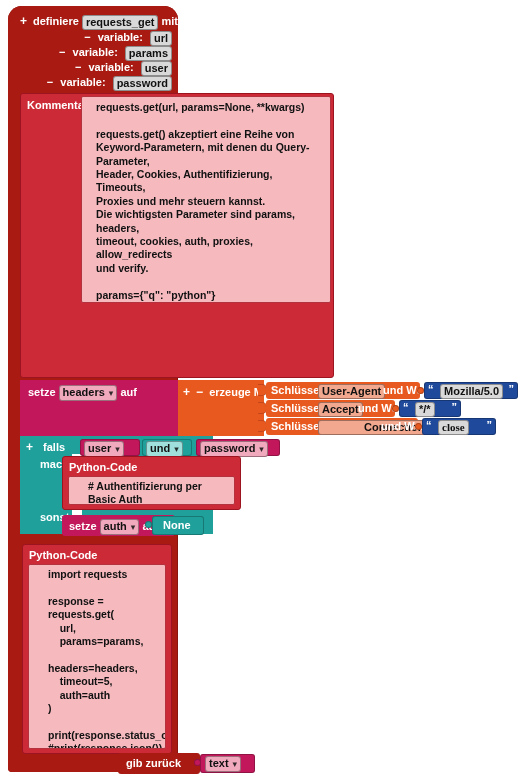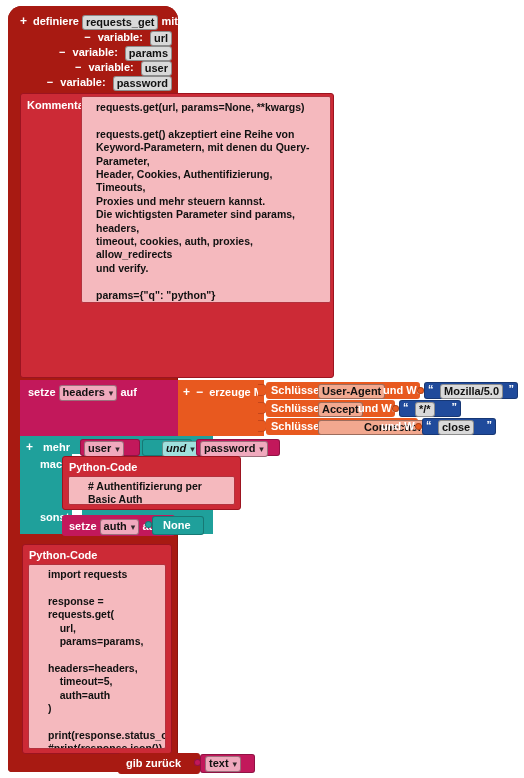--- a/index.html
+++ b/index.html
@@ -89,21 +89,21 @@
   #sonstLbl{position:absolute;left:20px;top:75px;}
   #ifSlot1{position:absolute;left:52px;top:18px;width:10px;height:48px;background:#ffffff;}
   #ifSlot2{position:absolute;left:52px;top:71px;width:10px;height:22px;background:#ffffff;}
 
   
   .getBlk{position:absolute;height:17px;background:#C2185B;border-radius:3px;
     box-shadow:inset 0 0 0 1px rgba(0,0,0,.25);}
   .getBlk .field{position:absolute;left:4px;top:2px;}
   .andBlk{position:absolute;height:17px;background:#1FA09B;border-radius:3px;
     box-shadow:inset 0 0 0 1px rgba(0,0,0,.25);}
-  .andBlk .field{position:absolute;left:20px;top:2px;background:#9fe0dd;font-style:italic;}
+  .andBlk .field{position:absolute;left:4px;top:2px;background:#9fe0dd;}
 
   
   .pyBlk{position:absolute;background:#CC2A36;border:1px solid #9c1420;border-radius:3px;}
   .pyHead{position:absolute;left:6px;top:4px;}
   .pyBody{
     position:absolute;background:#F5B9BE;color:#111;border:1px solid #b3323e;
     border-radius:2px;font-size:10.5px;font-weight:bold;line-height:13.4px;
     white-space:pre-wrap;padding:3px 19px;box-sizing:border-box;overflow:hidden;
     font-family:"Liberation Sans","DejaVu Sans",sans-serif;
   }
@@ -228,28 +228,28 @@
   </div>
 
   <div class="pairBlk" style="left:266px;top:418px;width:152px;">
     <span class="t" style="left:5px;">Schlüssel</span>
     <span class="field salmon" style="position:absolute;left:52px;top:2px;padding-left:45px;">Connection</span>
     <span class="t" style="left:115px;">und Wert</span>
   </div>
   <div class="plug" style="left:415px;top:423px;"></div>
   <div class="strBlk" style="left:422px;top:418px;width:74px;">
     <span class="q" style="left:4px;">“</span>
-    <span class="field gray" style="left:16px;">close</span>
+    <span class="field gray" style="left:16px;font-family:Liberation Serif, serif;">close</span>
     <span class="q" style="right:4px;">”</span>
   </div>
 
   <div class="blk" id="ifBlk">
     <span class="lbl" id="ifRow">
       <span class="plus">+</span>
-      <span>mehr</span>
+      <span>falls</span>
     </span>
     <span class="lbl" id="macheLbl">mache</span>
     <span class="lbl" id="sonstLbl">sonst</span>
     <div id="ifSlot1"></div>
     <div id="ifSlot2"></div>
   </div>
 
   <div class="getBlk" style="left:80px;top:439px;width:60px;">
     <span class="field lt dd">user</span>
   </div>

